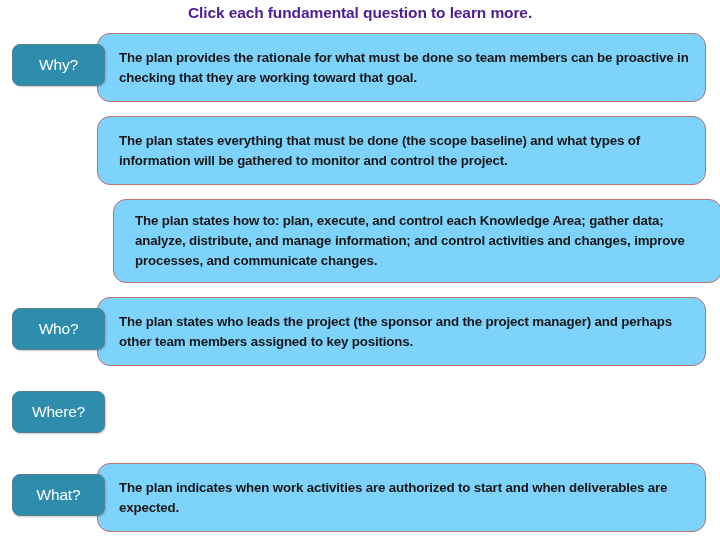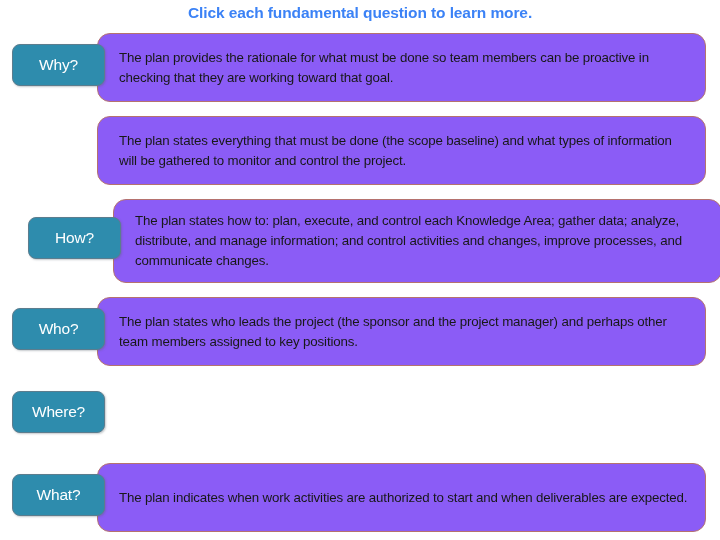--- a/index.html
+++ b/index.html
@@ -22,21 +22,21 @@
   }
 
   #page-title {
     position: absolute;
     left: 0;
     top: 3px;
     width: 720px;
     text-align: center;
     font-size: 15.5px;
     font-weight: bold;
-    color: #3b82f6;
+    color: #4c1d95;
     letter-spacing: -0.1px;
     line-height: 20px;
   }
 
   #rows {
     position: absolute;
     left: 0;
     top: 27px;
     width: 720px;
   }
@@ -46,24 +46,25 @@
     width: 720px;
     margin-bottom: 8px;
   }
 
   .panel {
     position: absolute;
     left: 97px;
     top: 6px;
     right: 14px;
     bottom: 0;
-    background: #8b5cf6;
+    background: #7dd3fc;
     border: 1.4px solid #b5726f;
     border-radius: 13px;
     box-sizing: border-box;
+    font-weight: bold;
   }
 
   .panel-text {
     position: absolute;
     left: 21px;
     right: 16px;
     top: 50%;
     transform: translateY(-50%);
     font-size: 13.3px;
     line-height: 20px;
@@ -118,23 +119,20 @@
       </div>
       <div class="qrow" style="height: 75px;">
         <div class="panel">
           <div class="panel-text">The plan states everything that must be done (the scope baseline) and what types of information will be gathered to monitor and control the project.</div>
         </div>
       </div>
       <div class="qrow" style="height: 90px; margin-left: 16px;">
         <div class="panel">
           <div class="panel-text">The plan states how to: plan, execute, and control each Knowledge Area; gather data; analyze, distribute, and manage information; and control activities and changes, improve processes, and communicate changes.</div>
         </div>
-        <div class="qbutton">
-          <span class="qbutton-label">How?</span>
-        </div>
       </div>
       <div class="qrow" style="height: 75px;">
         <div class="panel">
           <div class="panel-text">The plan states who leads the project (the sponsor and the project manager) and perhaps other team members assigned to key positions.</div>
         </div>
         <div class="qbutton">
           <span class="qbutton-label">Who?</span>
         </div>
       </div>
       <div class="qrow" style="height: 75px;">

